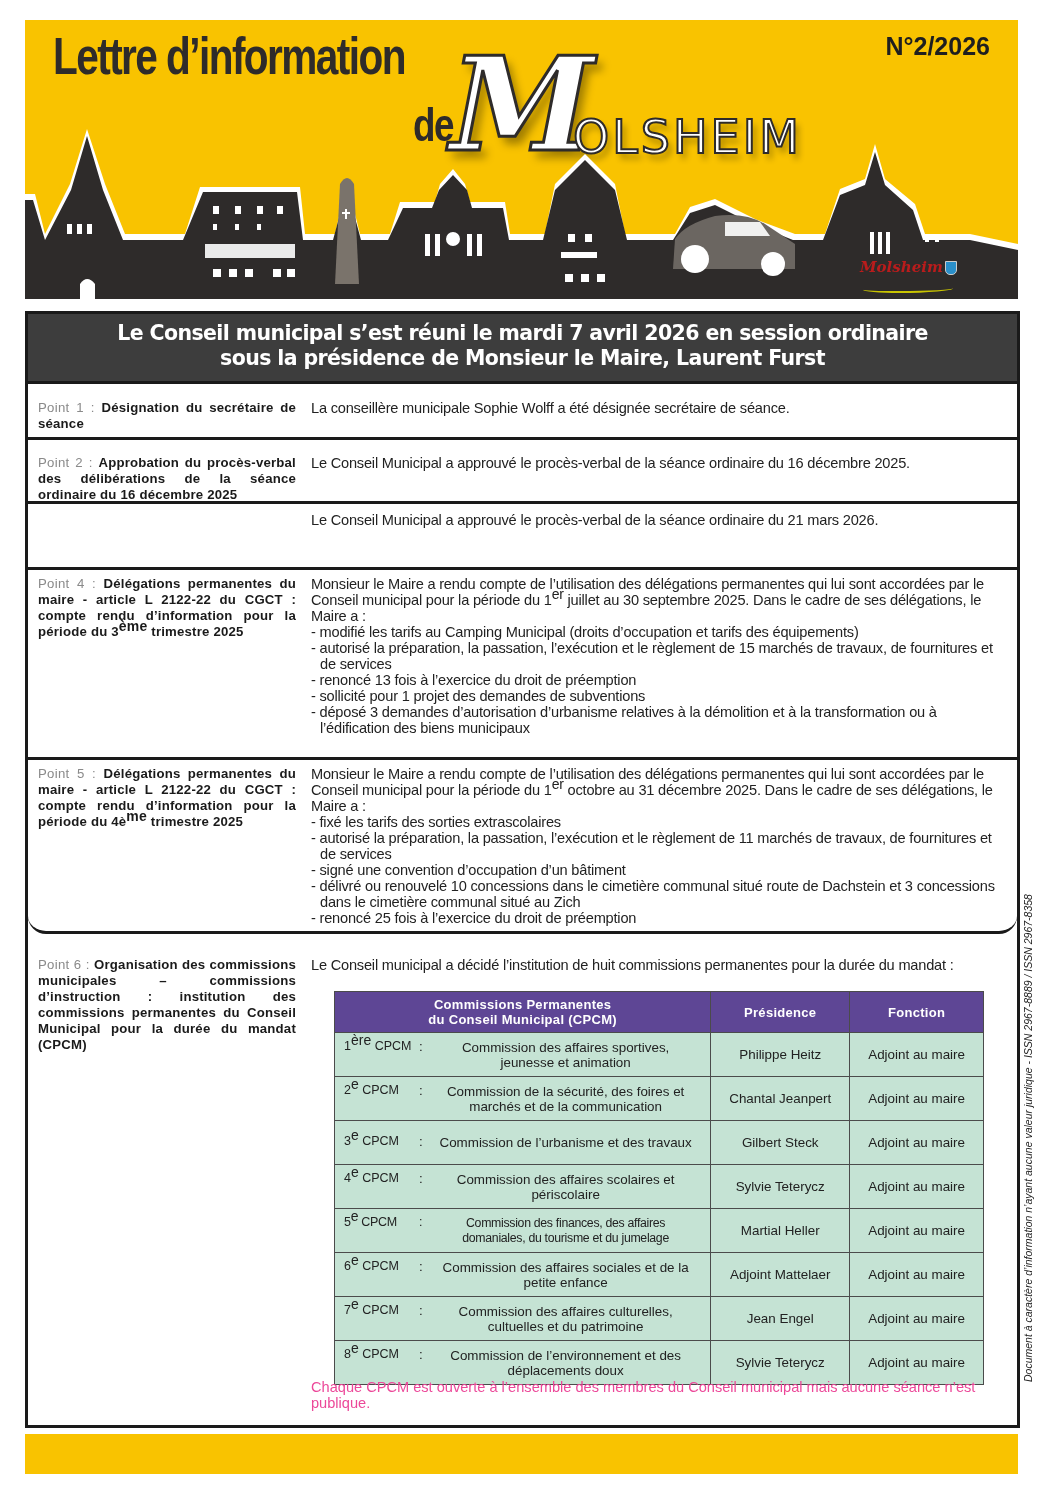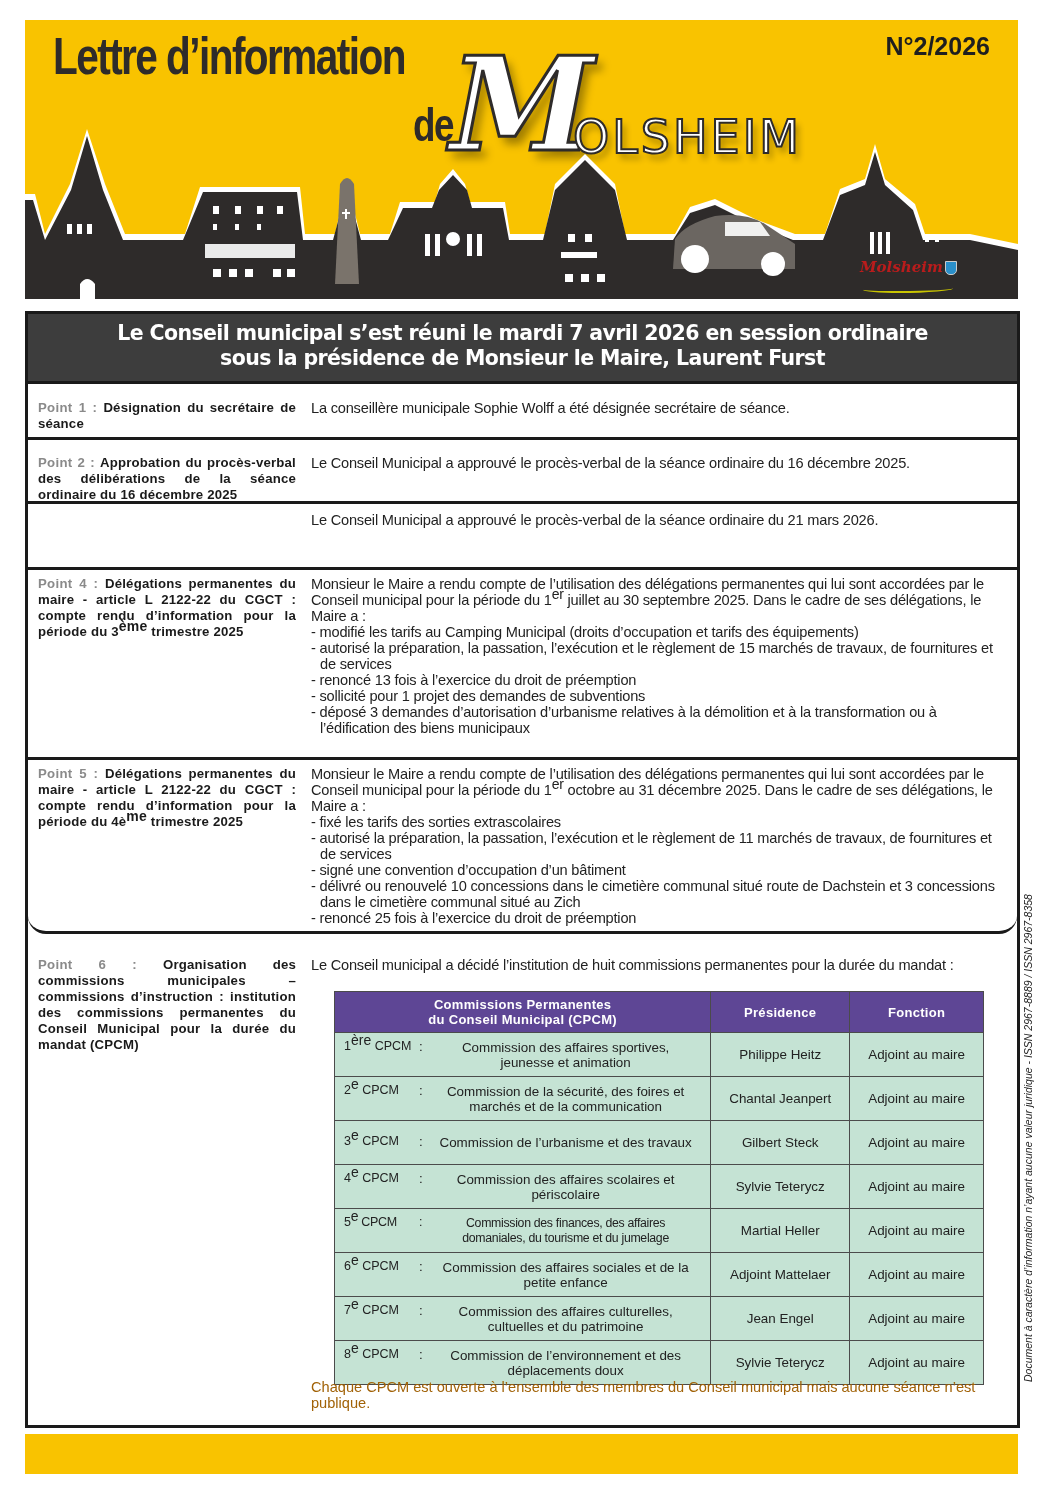--- a/index.html
+++ b/index.html
@@ -32,21 +32,21 @@
   
   .frame { position: absolute; left: 25px; top: 311px; width: 989px; height: 1111px;
            border: 3px solid #1a1a1a; background: #fff; }
   .session-head { background: #3d3d3d; color: #ffffff; text-align: center; font-weight: bold;
                   font-size: 20.5px; line-height: 25px; padding: 7px 0 10px 0; border-bottom: 3px solid #1a1a1a;
                   font-family: "DejaVu Sans", sans-serif; letter-spacing: -0.6px; }
   .point { position: relative; border-bottom: 3px solid #1a1a1a; box-sizing: border-box; }
   .point:last-child { border-bottom: none; }
   .point-label { position: absolute; left: 10px; width: 258px; font-size: 13.2px; line-height: 16px;
                  text-align: justify; color: #1a1a1a; }
-  .point-label .num { color: #8a8a8a; font-weight: bold; letter-spacing: 0.3px; }
+  .point-label .num { color: #8a8a8a; font-weight: normal; letter-spacing: 0.3px; }
   .point-label .title { font-weight: bold; letter-spacing: 0.2px; }
   .point-body { position: absolute; left: 283px; width: 695px; font-size: 14.6px; line-height: 16px;
                 color: #222; letter-spacing: -0.2px; }
   .point-body ul { list-style: none; margin: 0; padding: 0; }
   .point-body li { padding-left: 9px; text-indent: -9px; }
   .point-body li::before { content: "- "; }
   sup { font-size: 14px; line-height: 0; }
 
   
   .cpcm { position: absolute; left: 306px; top: 677px; width: 650px; border-collapse: collapse;
@@ -55,21 +55,21 @@
              height: 38px; line-height: 15px; letter-spacing: 0.3px; }
   .cpcm td { background: #c5e3d4; border: 1px solid #4b4b4b; height: 41px; text-align: center;
              line-height: 15px; vertical-align: middle; }
   .cpcm td.commission { text-align: center; position: relative; padding: 0 14px 0 100px; }
   .cpcm td.commission .rank { position: absolute; left: 9px; top: 6px; font-size: 12.5px; }
   .cpcm td.commission .colon { position: absolute; left: 84px; top: 6px; }
   .cpcm .c1 { width: 376px; }
   .cpcm .c2 { width: 137px; }
   .cpcm .c3 { width: 132px; }
 
-  .footnote { position: absolute; left: 283px; top: 1065px; width: 695px; font-size: 14.6px; line-height: 16px; color: #a16207; }
+  .footnote { position: absolute; left: 283px; top: 1065px; width: 695px; font-size: 14.6px; line-height: 16px; color: #ec4899; }
 
   
   .legal { position: absolute; left: 1022px; top: 1382px; transform: rotate(-90deg); transform-origin: left top;
            font-size: 10.5px; font-style: italic; color: #222; white-space: nowrap; }
 
   .bottom-bar { position: absolute; left: 25px; top: 1434px; width: 993px; height: 40px; background: #f9c300; }
 </style>
 </head>
 <body>
 

